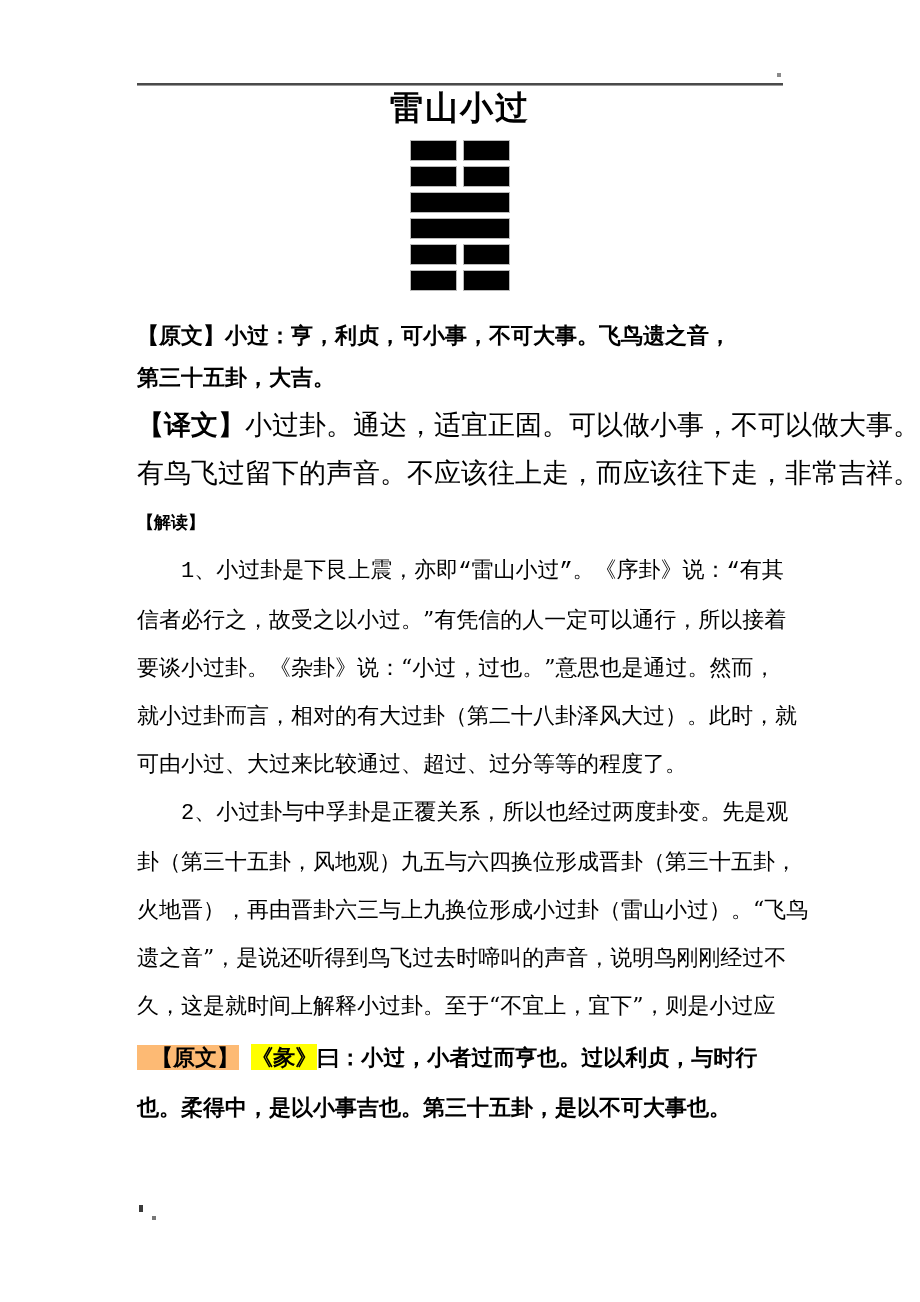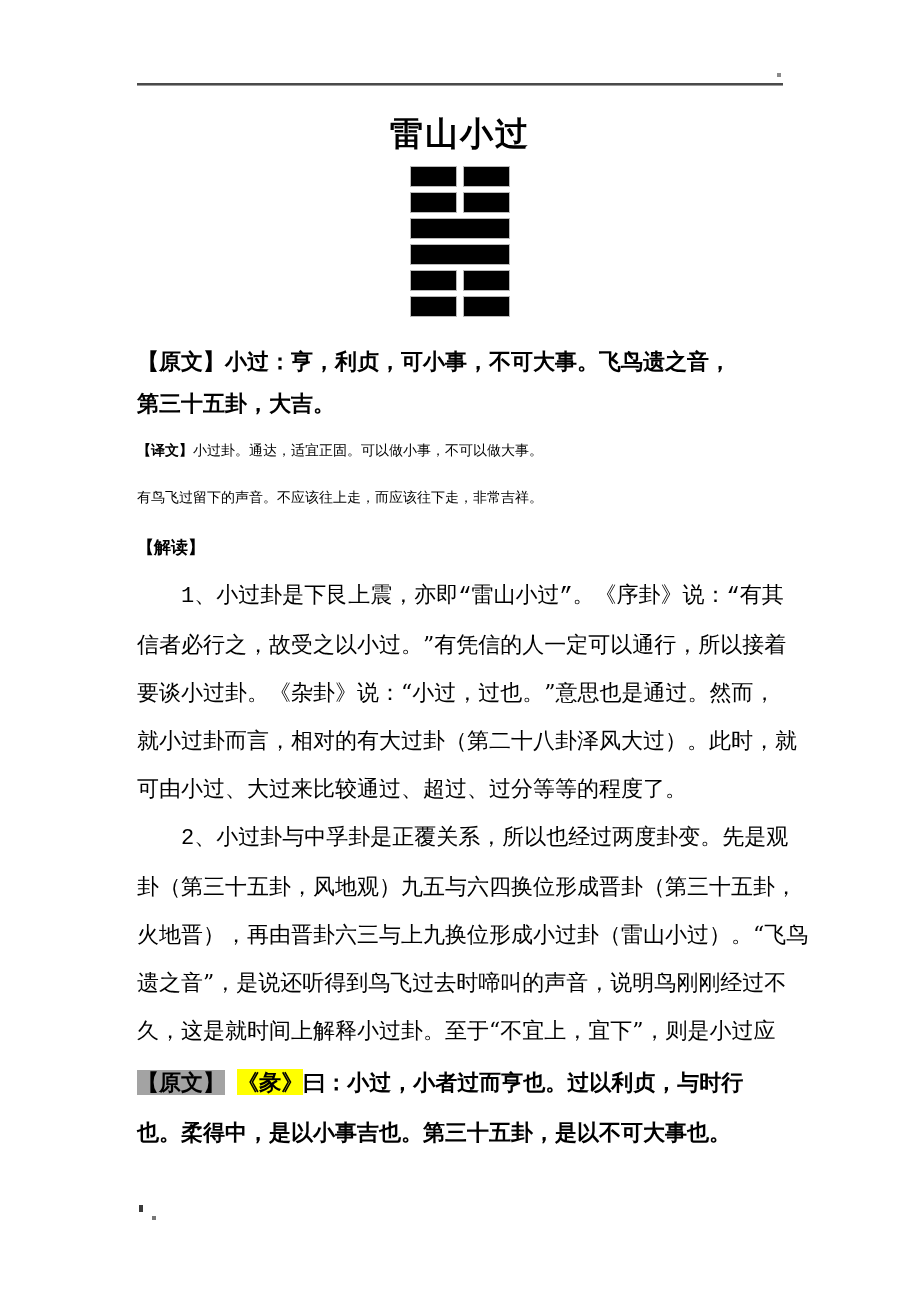--- a/index.html
+++ b/index.html
@@ -14,21 +14,20 @@
   .content{
     position:absolute;
     left:137px;top:83px;
     width:646px;
   }
   .header-rule{
     height:2px;background:#4a4a4a;
     border-bottom:1px solid #9a9a9a;
   }
   .doc-title{
-    margin-top:26px;
     font-family:"Liberation Sans","DejaVu Sans",sans-serif;
     font-weight:700;
     font-size:33px;
     line-height:44px;
     text-align:center;
     letter-spacing:2px;
   }
   .hexagram{
     margin-top:10px;
     width:100px;
@@ -45,30 +44,30 @@
   }
   .hex-block.full{width:100px;}
   .hex-block.half{width:47px;}
   .para{margin:0;}
   .line{white-space:nowrap;}
   .bold-sans{
     font-family:"Liberation Sans","DejaVu Sans",sans-serif;
     font-weight:700;
   }
   .p-yuanwen{margin-top:24px;font-size:22px;line-height:42px;}
-  .p-yiwen{margin-top:2px;font-size:14px;line-height:47px;}
+  .p-yiwen{margin-top:2px;font-size:27px;line-height:47px;}
   .p-yiwen .label{font-family:"Liberation Sans","DejaVu Sans",sans-serif;font-weight:700;}
   .h-jiedu{
     margin-top:3px;font-size:17px;line-height:47px;
     font-family:"Liberation Sans","DejaVu Sans",sans-serif;font-weight:700;
   }
   .p-kai{margin-top:2px;font-size:22px;line-height:48px;}
   .p-kai .indent{padding-left:44px;font-family:Liberation Mono, monospace;}
   .p-tuan{margin-top:2px;font-size:22px;line-height:50px;}
-  .hl{background:#a3a3a3;}
+  .hl{background:#fdba74;padding-left:14px;}
   .hl-tuan{background:#ffff00;font-family:"DejaVu Serif","Liberation Serif",serif;font-weight:700;}
   .speck{position:absolute;background:#8a8a8a;}
   .speck.tr{left:777px;top:73px;width:4px;height:4px;}
   .speck.bl1{left:139px;top:1205px;width:4px;height:7px;background:#3a3a3a;}
   .speck.bl2{left:152px;top:1216px;width:4px;height:4px;background:#777;}
 </style>
 </head>
 <body>
 
 <div class="content">

